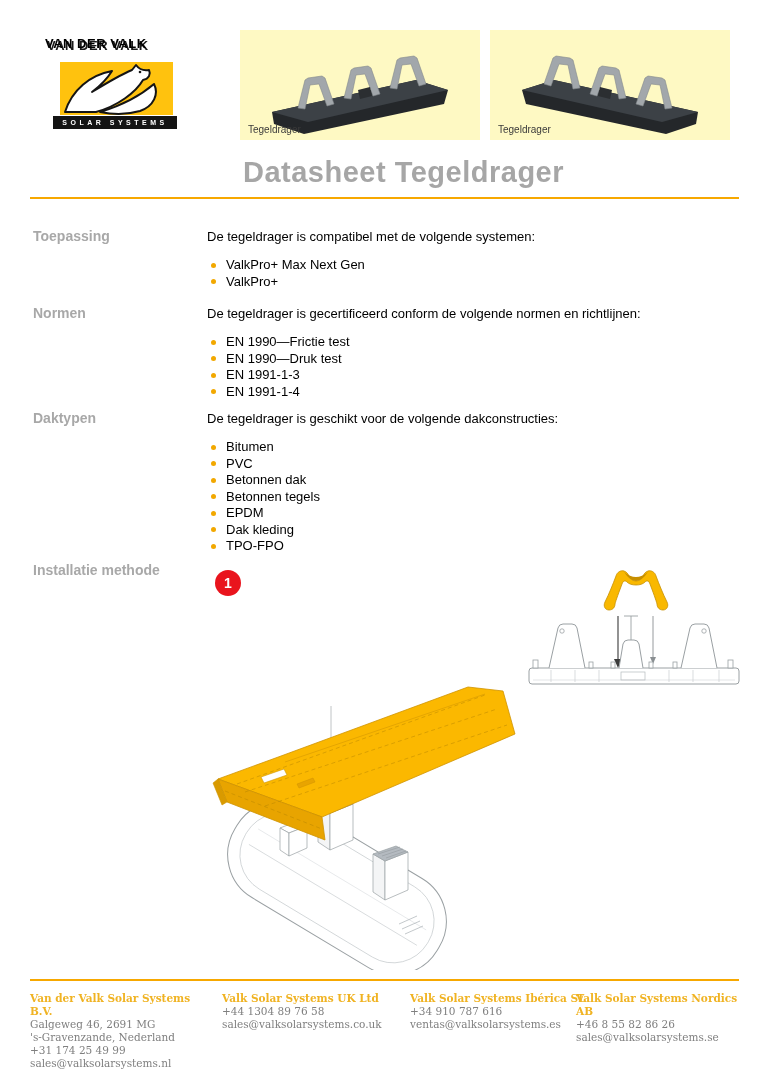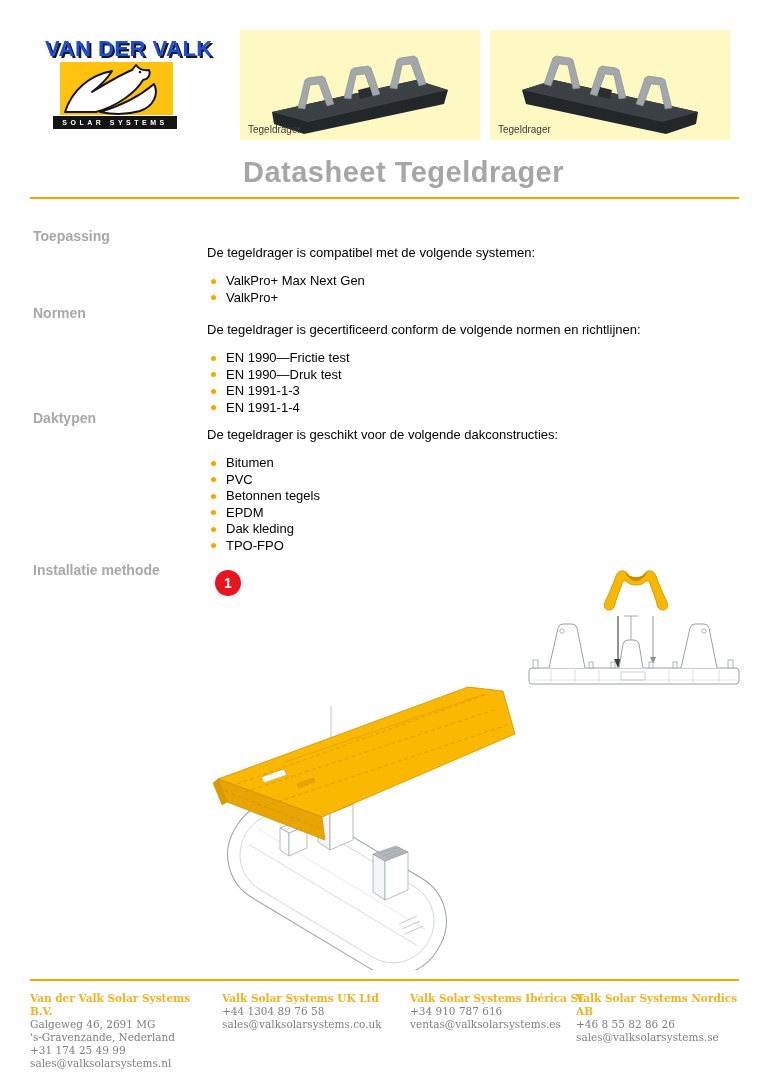--- a/index.html
+++ b/index.html
@@ -2,22 +2,22 @@
 <html><head>
 <meta charset="utf-8">
 <style>
   * { margin:0; padding:0; box-sizing:border-box; }
   html,body { background:#ffffff; }
   body { font-family:"Liberation Sans", sans-serif; }
   .page { position:relative; width:763px; height:1080px; background:#fff; overflow:hidden; }
 
   
   .logo { position:absolute; left:0; top:0; width:220px; height:150px; }
-  .brand-name { position:absolute; left:45px; top:36px; font-size:22px; font-weight:bold;
-                color:#1d4ed8; letter-spacing:.5px; white-space:nowrap;
+  .brand-name { position:absolute; left:45px; top:36px; font-size:13px; font-weight:bold;
+                color:#000000; letter-spacing:.5px; white-space:nowrap;
                 text-shadow:2px 2px 0 #1a1a1a; }
   .bird-box { position:absolute; left:60px; top:62px; width:113px; height:53px; background:#ffc20e; }
   .bird-box svg { display:block; width:113px; height:53px; }
   .logo-bar { position:absolute; left:53px; top:116px; width:124px; height:13px; background:#141414;
               color:#fff; font-size:7px; font-weight:bold; letter-spacing:3.5px;
               text-align:center; line-height:13px; }
 
   
   .photo { position:absolute; top:30px; width:240px; height:110px; background:#fef9c3; }
   .photo-1 { left:240px; }
@@ -29,21 +29,21 @@
   .doc-title { position:absolute; left:243px; top:156px; font-size:29px; font-weight:bold;
                color:#a6a6a6; letter-spacing:.5px; white-space:nowrap; }
   .rule { position:absolute; left:30px; width:709px; height:2px; background:#f7a800; }
   .rule-title { top:197px; }
   .rule-footer { top:979px; }
 
   
   .sec { position:absolute; left:0; width:763px; }
   .sec-1 { top:228px; } .sec-2 { top:305px; } .sec-3 { top:410px; } .sec-4 { top:562px; }
   .sec h2 { position:absolute; left:33px; top:0; font-size:14px; font-weight:bold; color:#a8a8a8; white-space:nowrap; }
-  .sec-body { position:absolute; left:207px; top:16px; width:540px; font-size:13px; color:#000; }
+  .sec-body { position:absolute; left:207px; top:0; width:540px; font-size:13px; color:#000; }
   .sec-body p { line-height:17px; }
   .sec-body ul { list-style:none; margin-top:12px; }
   .sec-body li { display:flex; align-items:center; line-height:16.5px; }
   .dot { width:5px; height:5px; border-radius:50%; background:#f2a800; margin:0 10px 0 4px; flex:0 0 auto; }
 
   
   .step-badge { position:absolute; left:215px; top:570px; width:26px; height:26px; border-radius:50%;
                 background:#e9141d; color:#fff; font-size:14px; font-weight:bold;
                 text-align:center; line-height:26px; }
   .diagram-small { position:absolute; left:523px; top:558px; width:222px; height:135px; }
@@ -159,20 +159,24 @@
         <li>
             <span class="dot"></span>
             <span>Bitumen</span>
           </li>
         <li>
             <span class="dot"></span>
             <span>PVC</span>
           </li>
         <li>
             <span class="dot"></span>
+            <span>Betonnen dak</span>
+          </li>
+        <li>
+            <span class="dot"></span>
             <span>Betonnen tegels</span>
           </li>
         <li>
             <span class="dot"></span>
             <span>EPDM</span>
           </li>
         <li>
             <span class="dot"></span>
             <span>Dak kleding</span>
           </li>

